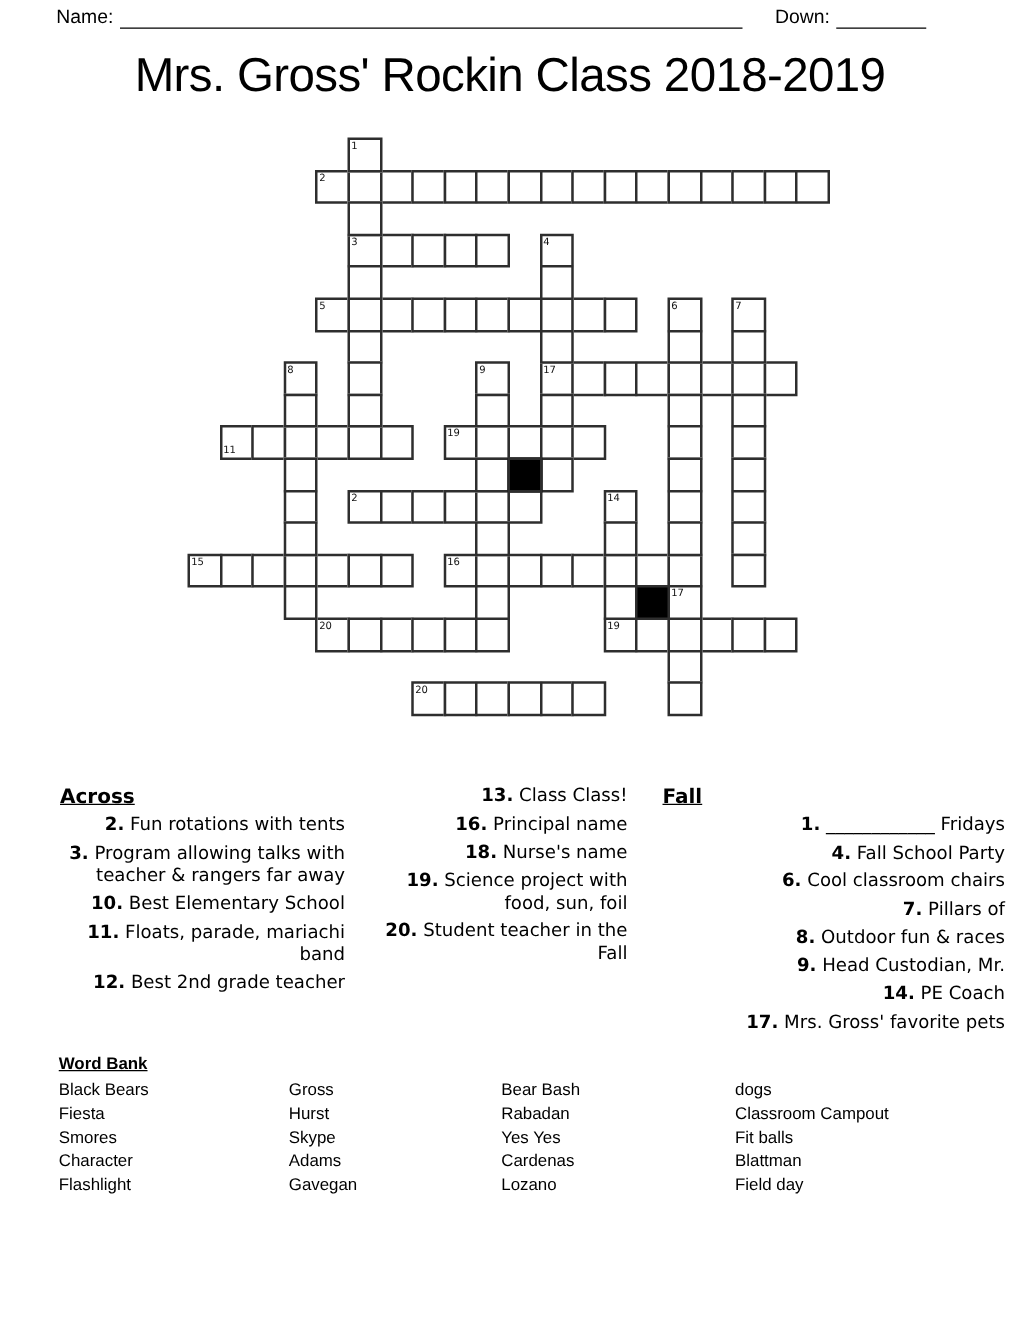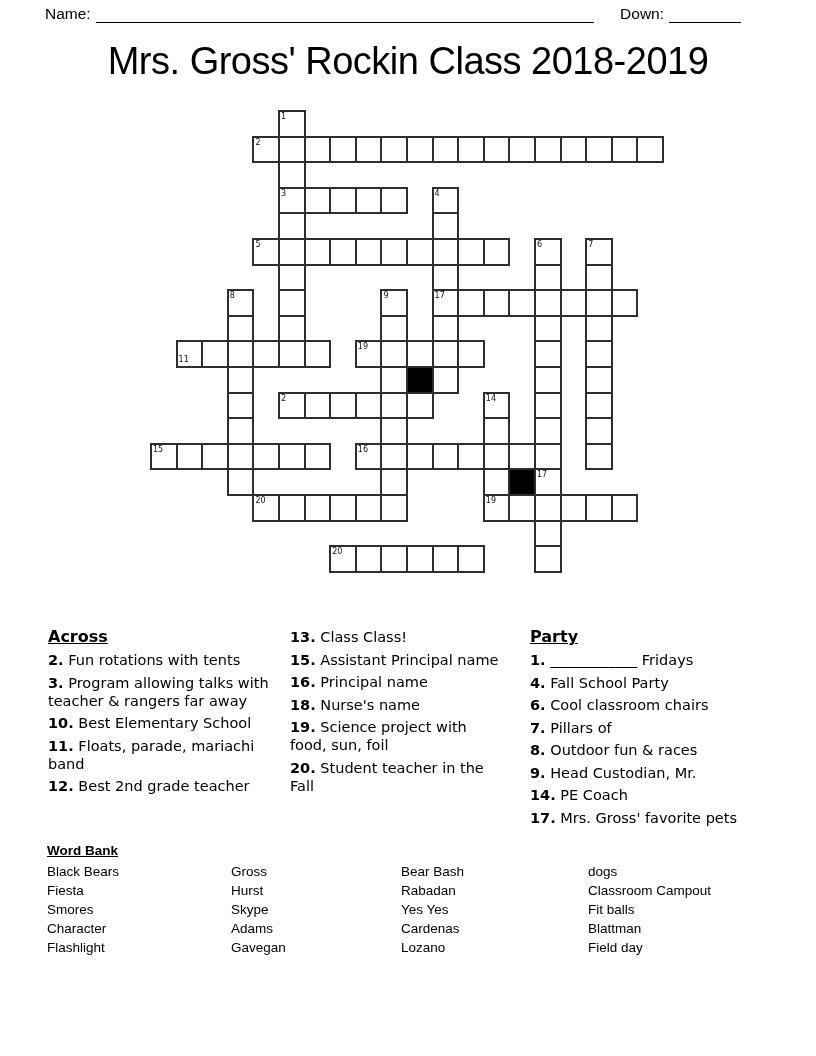--- a/index.html
+++ b/index.html
@@ -43,21 +43,21 @@
     font-family:"DejaVu Sans", sans-serif;
     font-size:14.5px; line-height:18px; color:#000;
   }
   #clues-across{ left:48px;  width:228px; }
   #clues-across2{ left:290px; width:212px; }
   #clues-down{ left:530px; width:274px; }
   .clue-header{
     font-size:16px; font-weight:bold; text-decoration:underline;
     margin:0 0 5px 0;
   }
-  p.clue{ margin:0 0 4.5px 0; }
+  p.clue{ margin:0 0 4.5px 0;text-align:right; }
   p.clue b{ font-weight:bold; }
   
   #word-bank{
     position:absolute; left:47px; top:843px; width:745px; height:120px;
   }
   #word-bank-header{
     font-size:13.5px; font-weight:bold; text-decoration:underline;
     margin:0 0 3px 0;
   }
   .wb-col{ position:absolute; top:19px; font-size:13.5px; line-height:19px; }
@@ -238,29 +238,28 @@
     <p class="clue-header">Across</p>
   <p class="clue"><b>2.</b> Fun rotations with tents</p>
       <p class="clue"><b>3.</b> Program allowing talks with teacher &amp; rangers far away</p>
       <p class="clue"><b>10.</b> Best Elementary School</p>
       <p class="clue"><b>11.</b> Floats, parade, mariachi band</p>
       <p class="clue"><b>12.</b> Best 2nd grade teacher</p>
     </div>
 
   <div id="clues-across2" class="clue-col">
       <p class="clue"><b>13.</b> Class Class!</p>
-      <p class="clue"><b>15.</b> Assistant Principal name</p>
       <p class="clue"><b>16.</b> Principal name</p>
       <p class="clue"><b>18.</b> Nurse's name</p>
       <p class="clue"><b>19.</b> Science project with food, sun, foil</p>
       <p class="clue"><b>20.</b> Student teacher in the Fall</p>
     </div>
 
   <div id="clues-down" class="clue-col">
-    <p class="clue-header">Party</p>
+    <p class="clue-header">Fall</p>
   <p class="clue"><b>1.</b> ____________ Fridays</p>
       <p class="clue"><b>4.</b> Fall School Party</p>
       <p class="clue"><b>6.</b> Cool classroom chairs</p>
       <p class="clue"><b>7.</b> Pillars of</p>
       <p class="clue"><b>8.</b> Outdoor fun &amp; races</p>
       <p class="clue"><b>9.</b> Head Custodian, Mr.</p>
       <p class="clue"><b>14.</b> PE Coach</p>
       <p class="clue"><b>17.</b> Mrs. Gross' favorite pets</p>
     </div>
 

